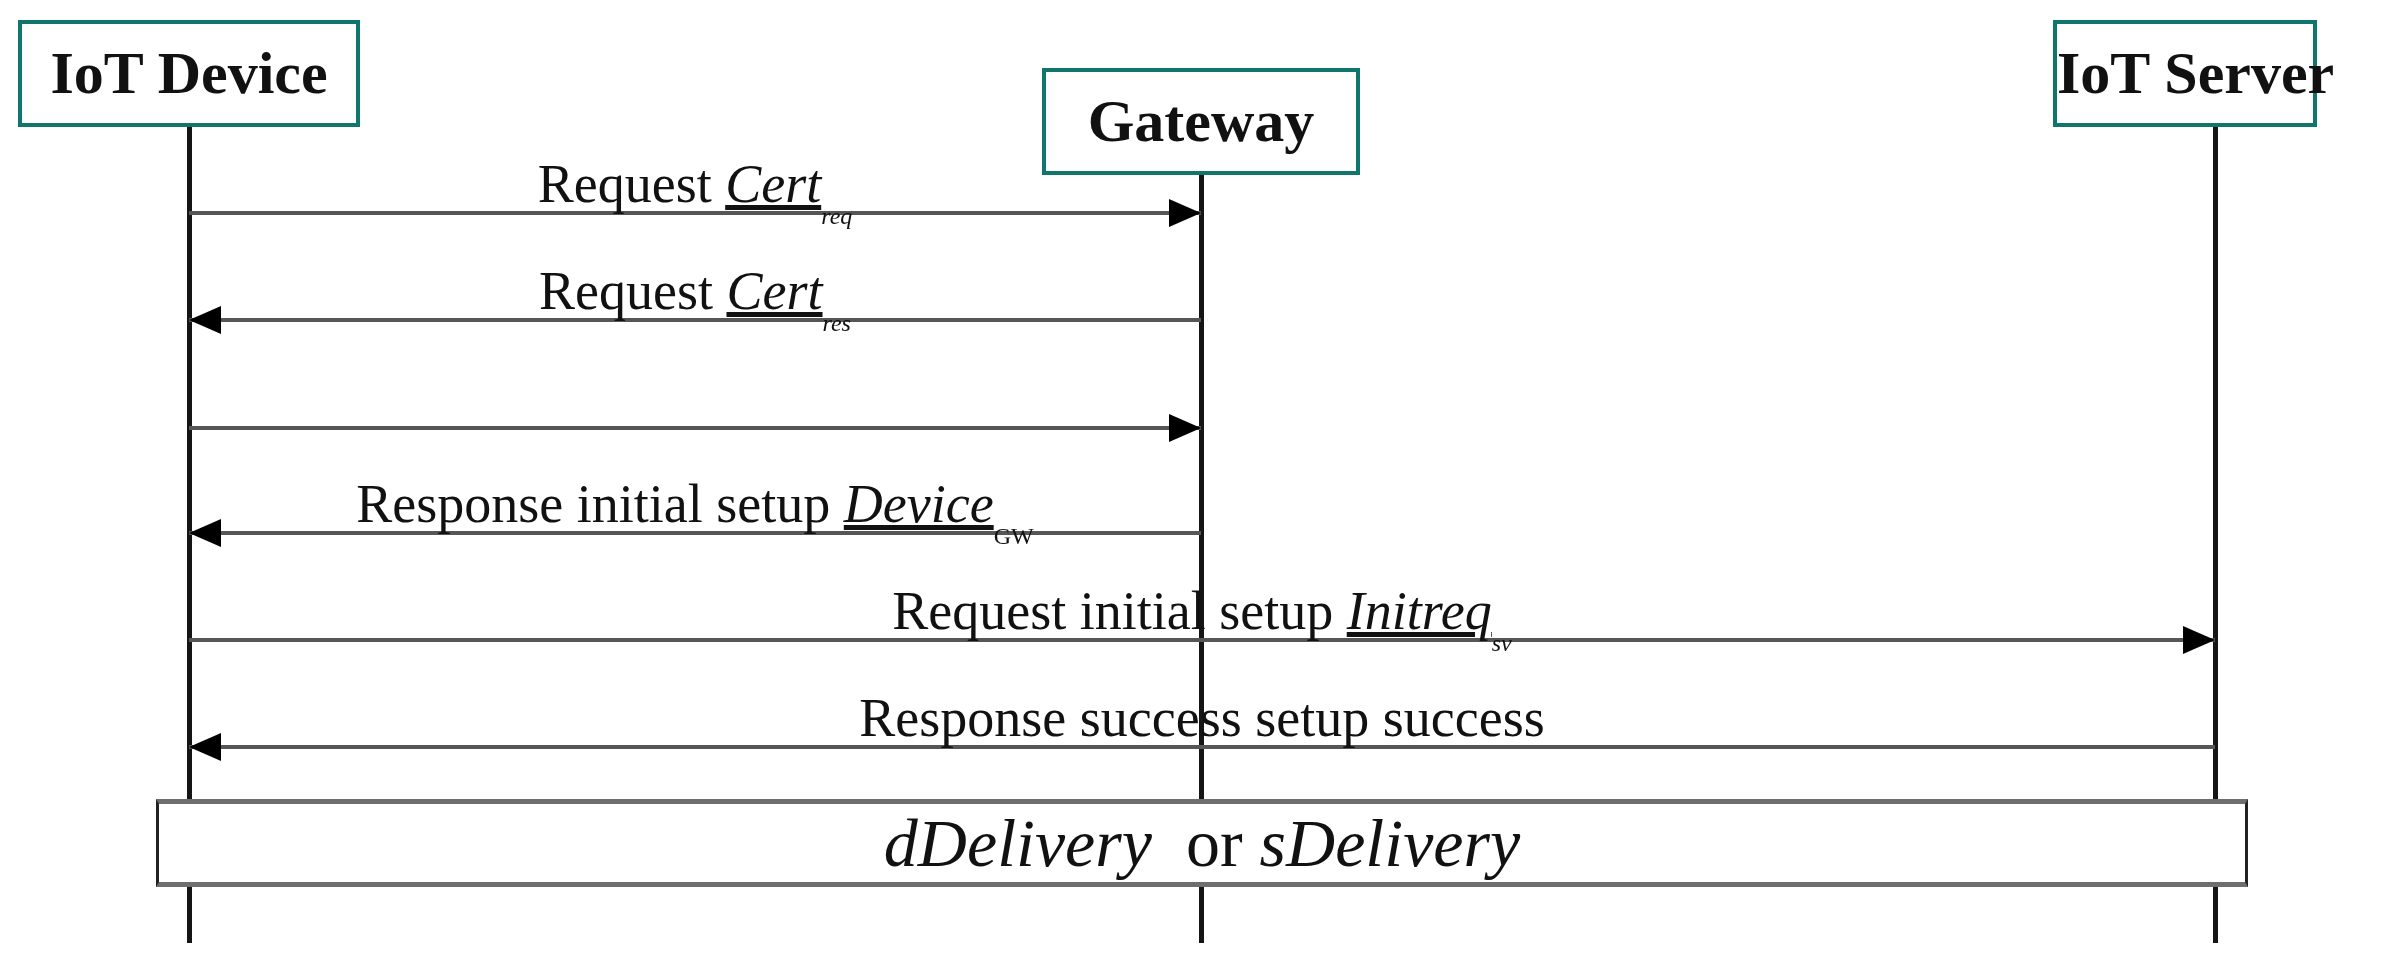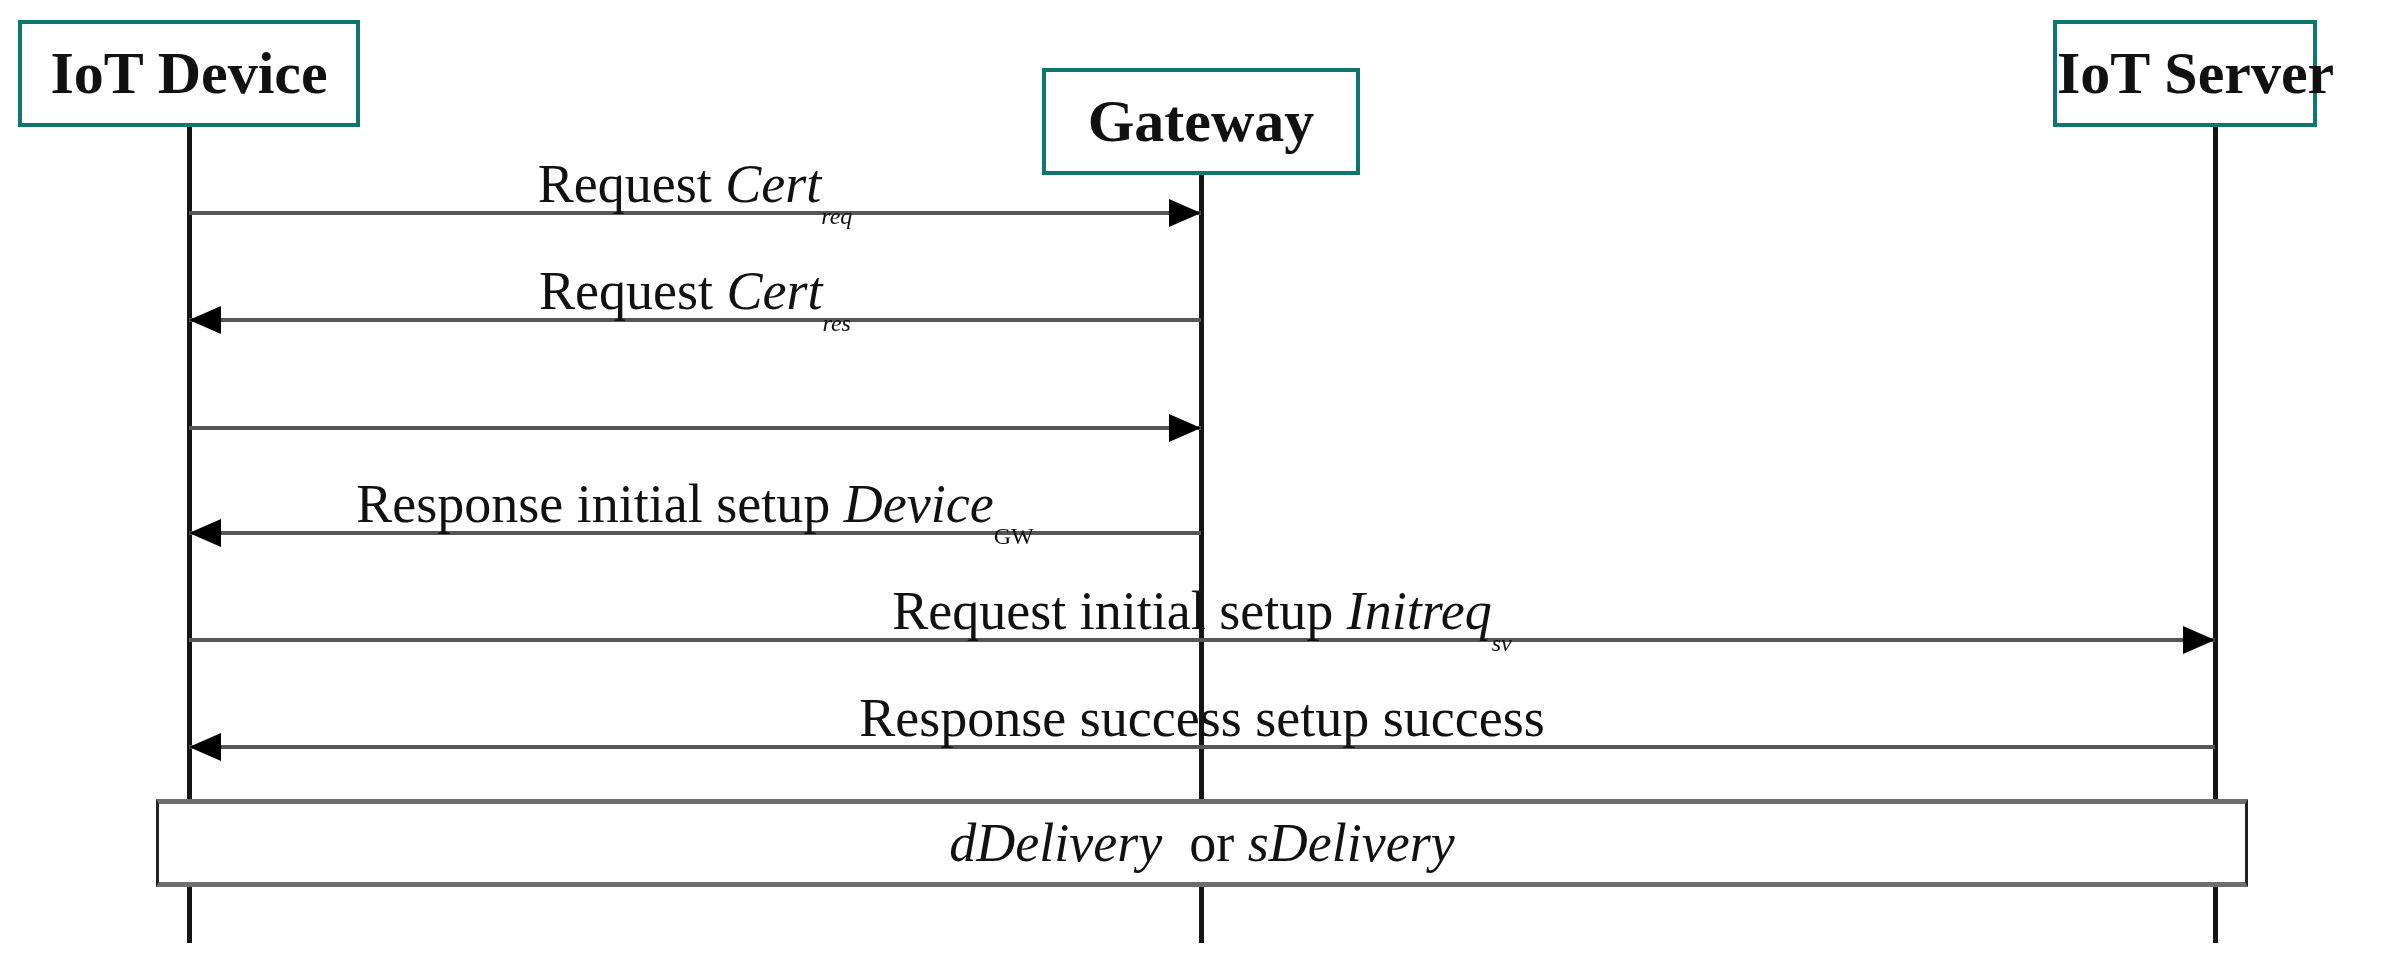--- a/index.html
+++ b/index.html
@@ -54,21 +54,21 @@
   .arrowhead.left  { border-right: 32px solid #000000; }
   .msg-label {
     position: absolute;
     height: 58px;
     line-height: 58px;
     font-size: 54px;
     text-align: center;
     white-space: nowrap;
     z-index: 5;
   }
-  .msg-label .term { font-style: italic; }
+  .msg-label .term { font-style: italic; text-decoration: underline; }
   .msg-label .sub {
     font-size: 24px;
     position: relative;
     top: 22px;
     line-height: 0;
   }
   .msg-label .sub.italic { font-style: italic; }
   .band-box {
     position: absolute;
     left: 156px;
@@ -77,21 +77,21 @@
     height: 88px;
     box-sizing: border-box;
     border-top: 5px solid #6e6e6e;
     border-bottom: 5px solid #6e6e6e;
     border-left: 3px solid #222222;
     border-right: 3px solid #222222;
     background: #ffffff;
     z-index: 3;
     text-align: center;
     line-height: 78px;
-    font-size: 54px;
+    font-size: 68px;
     white-space: nowrap;
   }
   .band-box .term { font-style: italic; }
   .band-box .connector { font-style: normal; white-space: pre; }
 </style>
 </head>
 <body>
 
 <div id="canvas">
 

